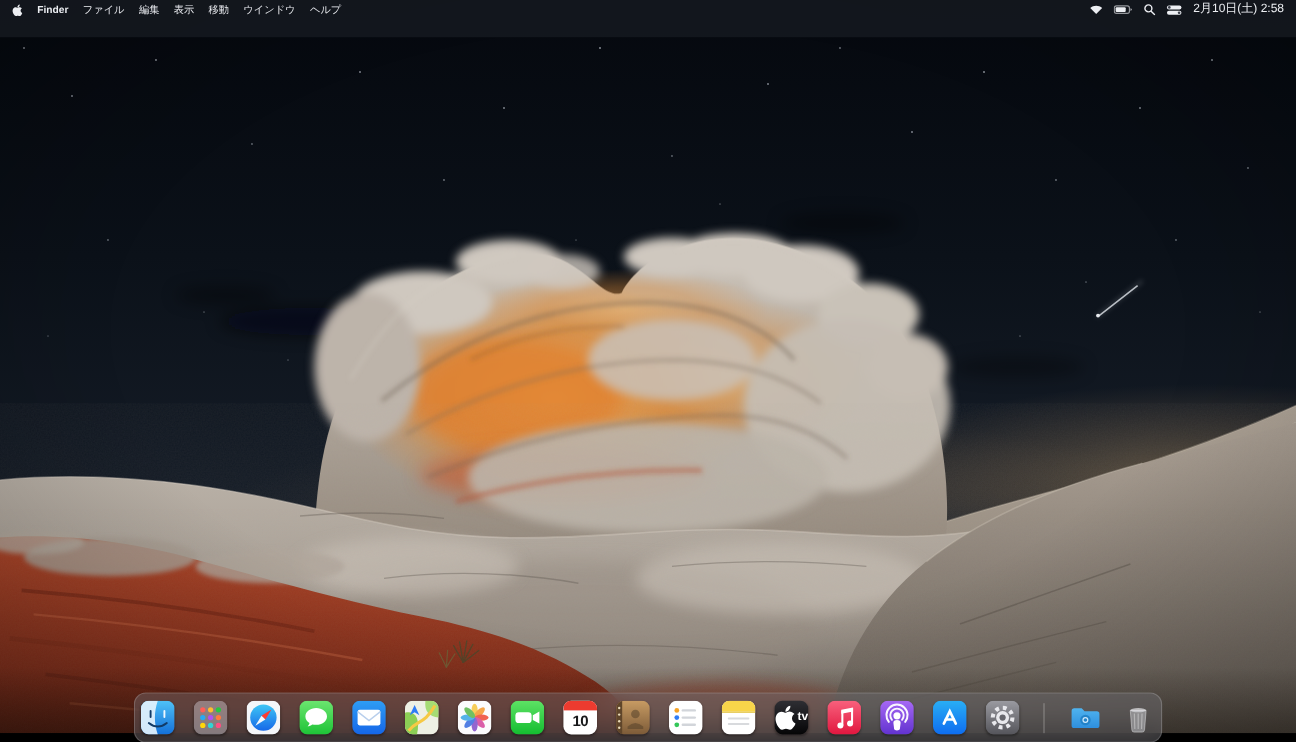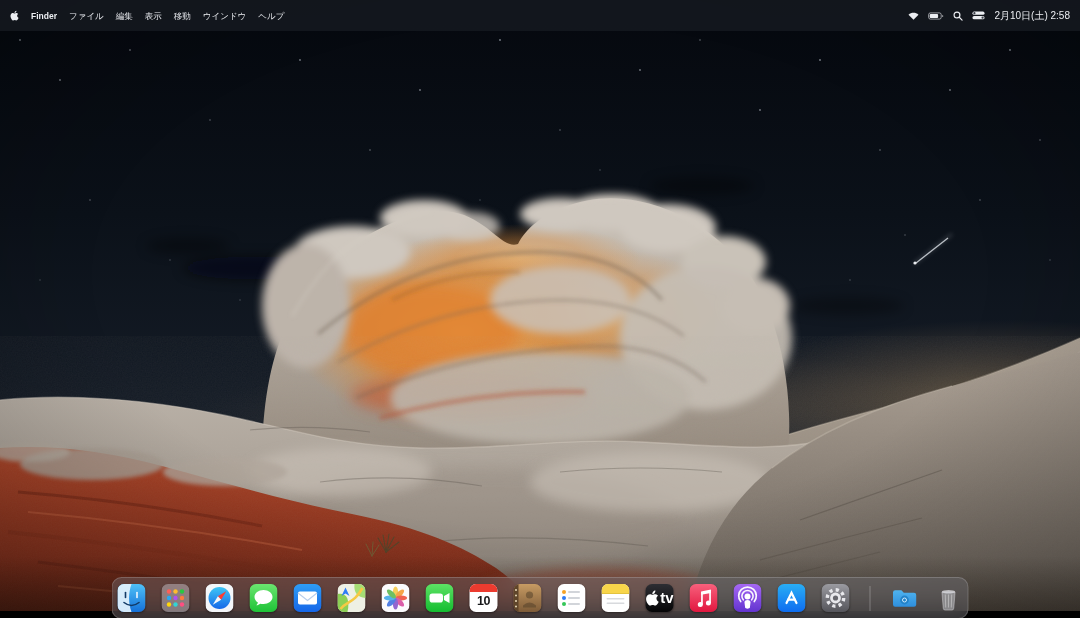--- a/index.html
+++ b/index.html
@@ -3,21 +3,21 @@
 <meta charset="utf-8">
 <style>
   html,body{margin:0;padding:0;background:#000;}
   body{width:1080px;height:618px;position:relative;overflow:hidden;
        font-family:"Liberation Sans",sans-serif;-webkit-font-smoothing:antialiased;}
   
   .wallpaper{position:absolute;top:0;left:0;width:1080px;height:611px;display:block;}
   .letterbox{position:absolute;left:0;bottom:0;width:1080px;height:7px;background:#000;}
   
   .menubar{position:absolute;top:0;left:0;right:0;height:31px;z-index:20;
-           background:rgba(24,28,36,0.70);display:flex;align-items:center;
+           background:rgba(24,28,36,0.70);display:flex;align-items:flex-start;
            padding:0 10px;color:#eceef2;font-size:8.5px;line-height:16px;}
   .mb-left{display:flex;align-items:center;gap:12px;}
   .mb-apple{display:flex;align-items:center;}
   .mb-app{font-weight:700;}
   .mb-item{white-space:nowrap;cursor:default;}
   .mb-right{margin-left:auto;display:flex;align-items:center;gap:9px;}
   .mb-status svg{display:block;}
   .mb-clock{white-space:nowrap;font-size:10px;}
   
   .dock{position:absolute;top:577px;left:50%;transform:translateX(-50%);z-index:20;
@@ -29,21 +29,21 @@
   .dicon svg{display:block;width:28px;height:28px;}
   .dock-sep{width:1px;height:25px;background:rgba(255,255,255,0.28);margin:0 4px;flex:0 0 auto;}
   
   .cal{background:#fff;overflow:hidden;}
   .cal-band{height:8px;background:#ec3b2f;}
   .cal-day{display:block;text-align:center;font-size:12.5px;font-weight:700;
            color:#17181a;line-height:19px;letter-spacing:-0.5px;}
   
   .tvi{background:linear-gradient(#2e2e33,#050506);display:flex;align-items:center;
        justify-content:center;gap:1px;color:#fff;overflow:hidden;}
-  .tv-label{font-size:15px;font-weight:700;line-height:28px;}
+  .tv-label{font-size:10px;font-weight:700;line-height:28px;}
 </style>
 </head>
 <body>
 
 <svg class="wallpaper" viewBox="0 0 1080 611" preserveAspectRatio="none">
   <defs>
     <linearGradient id="skyG" x1="0" y1="0" x2="0" y2="1">
       <stop offset="0" stop-color="#05080e"></stop>
         <stop offset="0.35" stop-color="#0b1119"></stop>
       <stop offset="0.6" stop-color="#131a24"></stop>

